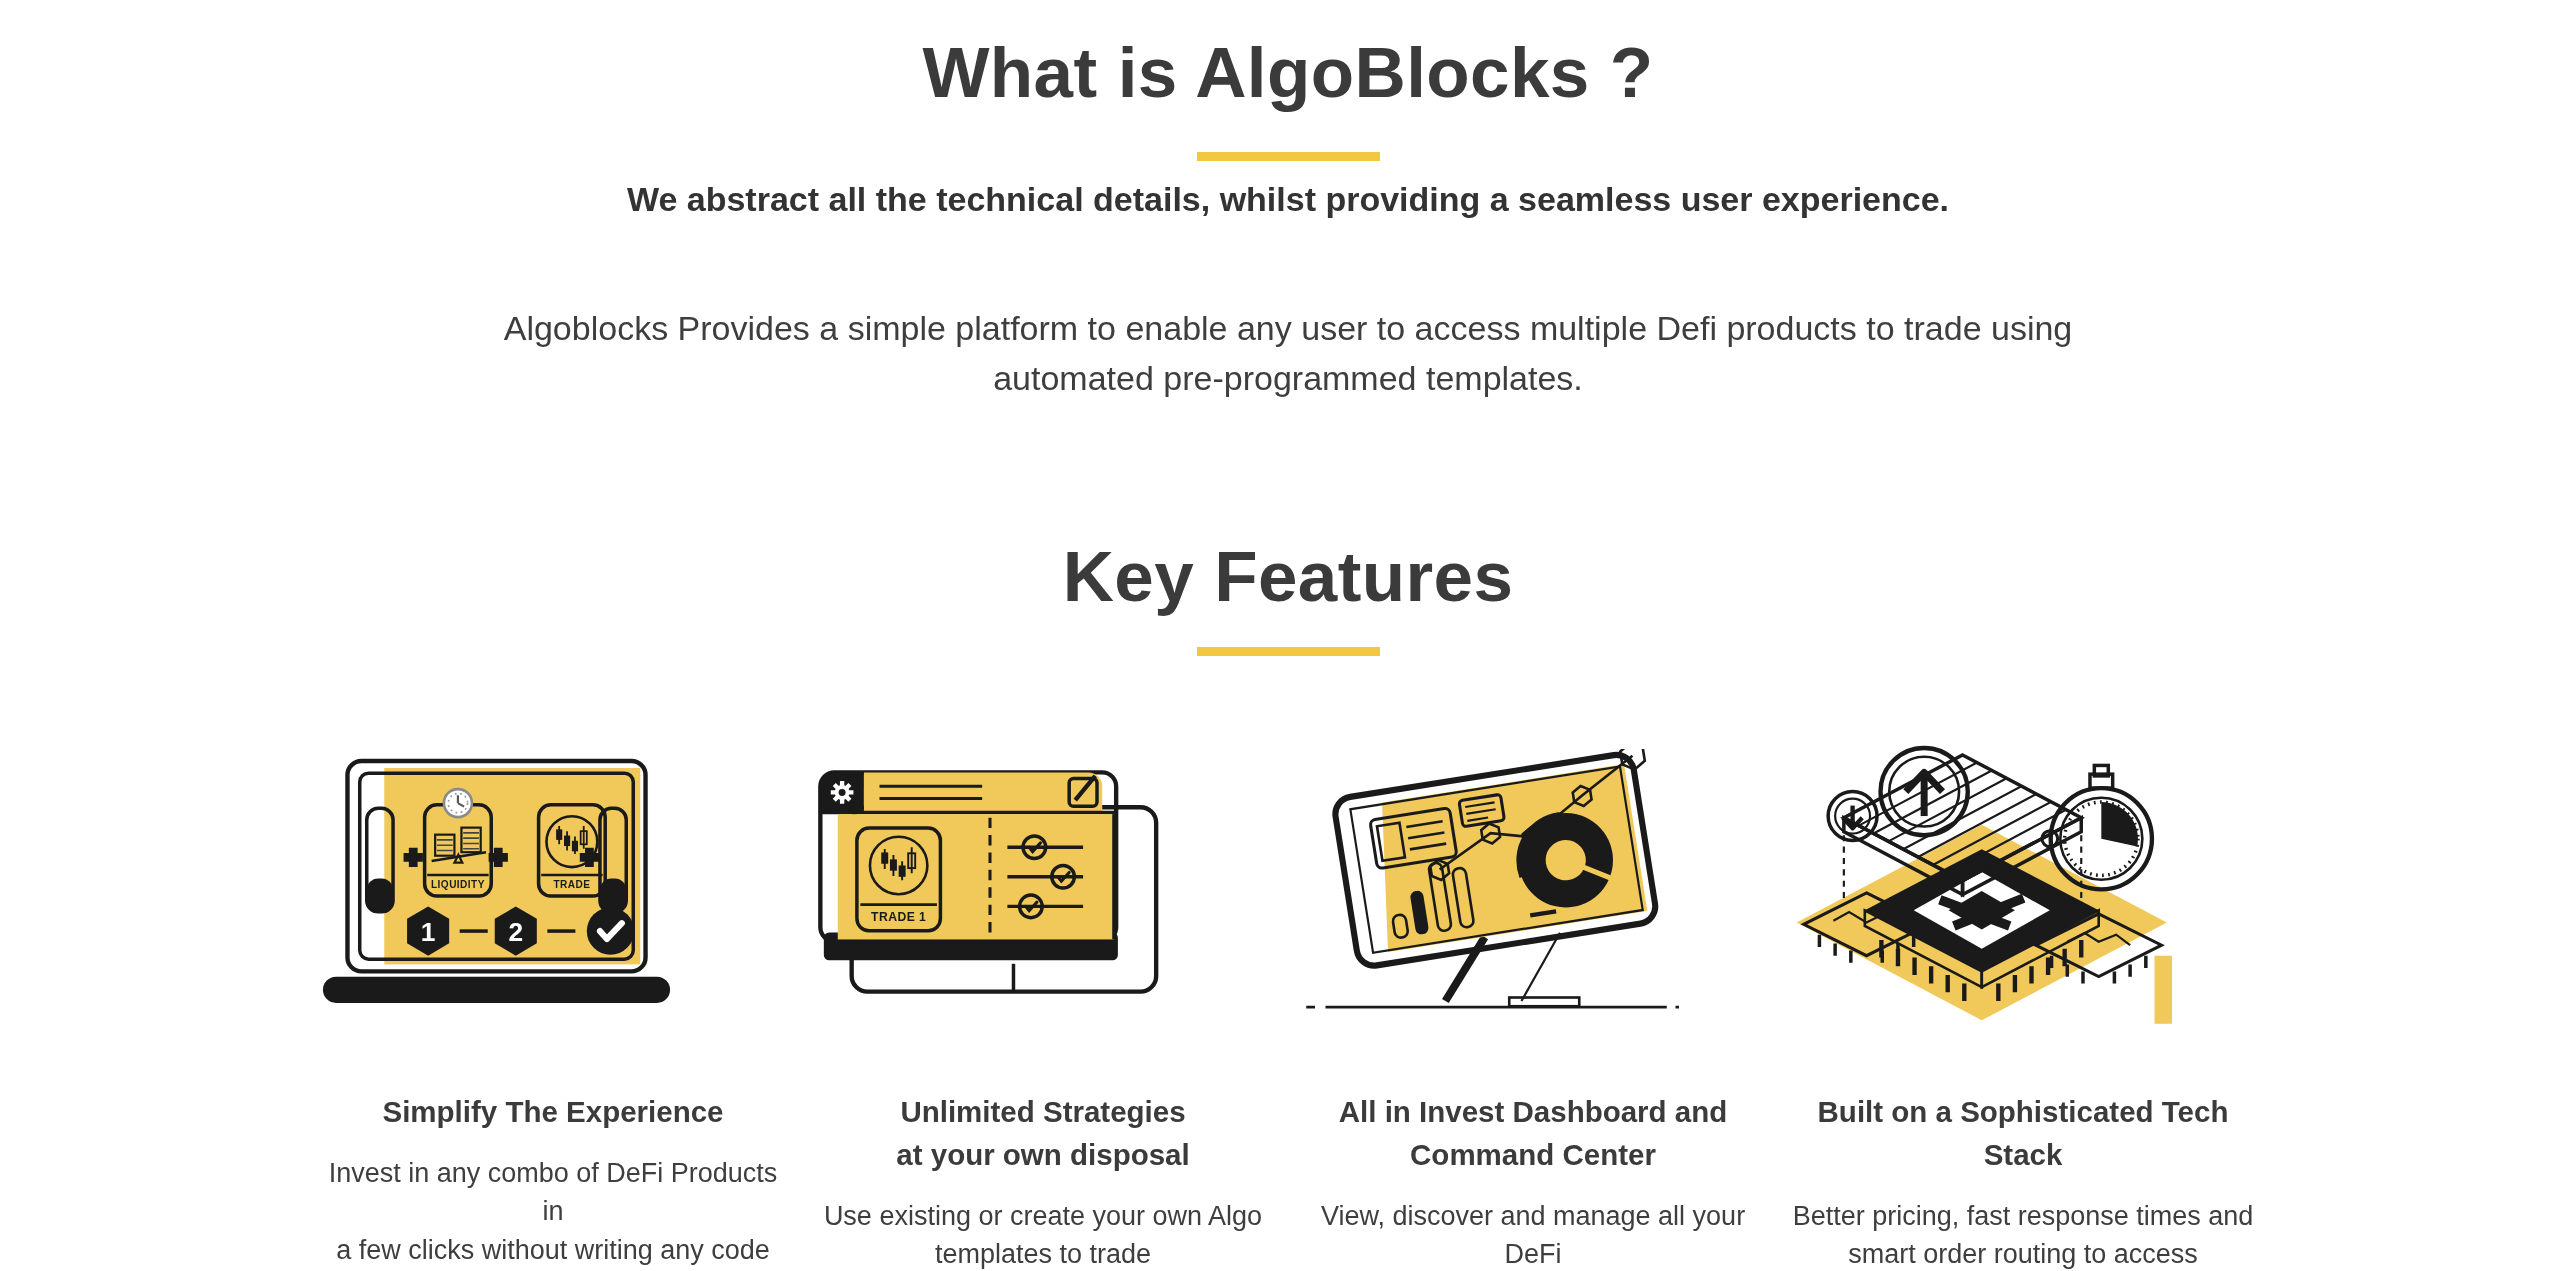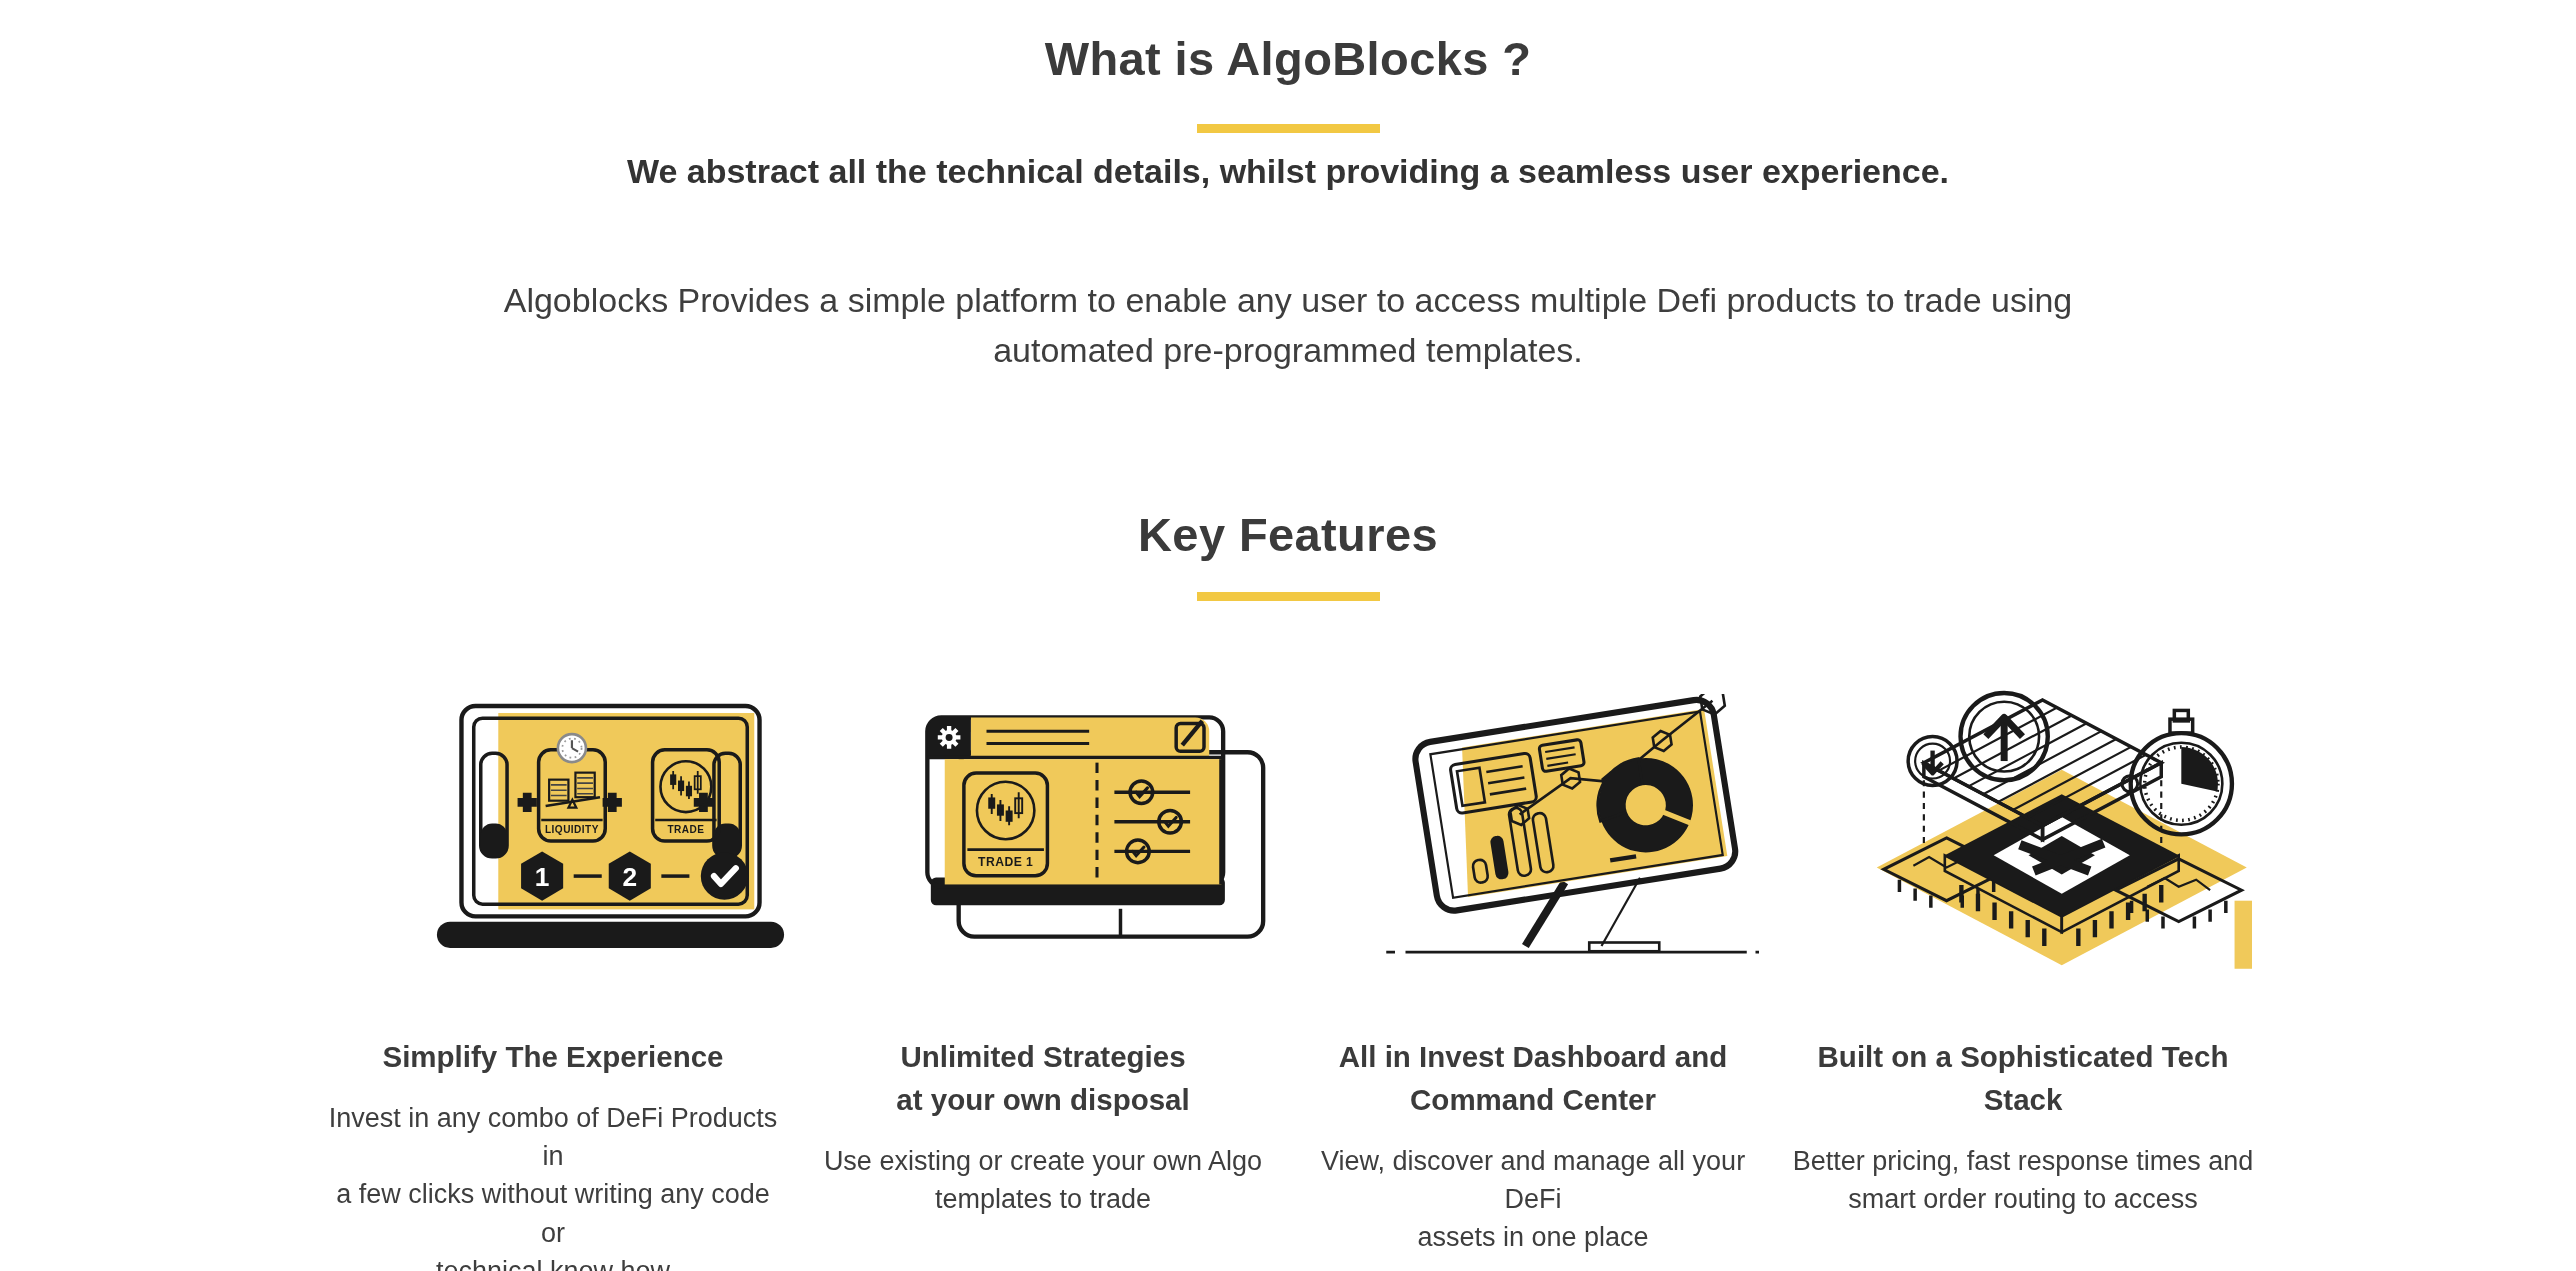--- a/index.html
+++ b/index.html
@@ -10,36 +10,36 @@
     --body:#3E3E3E;
   }
   *{box-sizing:border-box;}
   html,body{margin:0;padding:0;}
   body{
     width:2576px;height:1272px;overflow:hidden;background:#ffffff;
     font-family:"Liberation Sans", sans-serif;color:var(--body);
   }
   .section-title{
     margin:0;text-align:center;color:var(--head);
-    font-size:47px;font-weight:700;line-height:1.15;letter-spacing:0.4px;
+    font-size:71px;font-weight:700;line-height:1.15;letter-spacing:0.4px;
   }
   .intro{padding-top:32px;}
   .divider{width:183px;height:9px;background:var(--yellow);margin:38px auto 0;}
   .features .divider{margin-top:30px;}
   .lede{
     margin:79px auto 0;max-width:1610px;text-align:center;
     font-size:34px;line-height:1.47;color:var(--body);white-space:pre-line;
   }
   .lede.bold{margin-top:14.3px;font-weight:700;color:#333333;}
   .features{margin-top:132px;}
   .cards{
     margin-top:95px;display:flex;justify-content:center;gap:25px;
   }
   .card{width:465px;text-align:center;}
-  .figure{height:268px;display:flex;align-items:center;justify-content:flex-end;}
+  .figure{height:268px;display:flex;align-items:center;justify-content:flex-start;}
   .card h3{
     margin:72px 0 0;font-size:29.5px;font-weight:700;line-height:1.45;
     color:var(--head);white-space:pre-line;
   }
   .card p{
     margin:19.7px 0 0;font-size:27px;line-height:1.42;
     color:var(--body);white-space:pre-line;
   }
   svg .ln{stroke:var(--ink);fill:none;}
   svg text{font-family:"Liberation Sans", sans-serif;}

